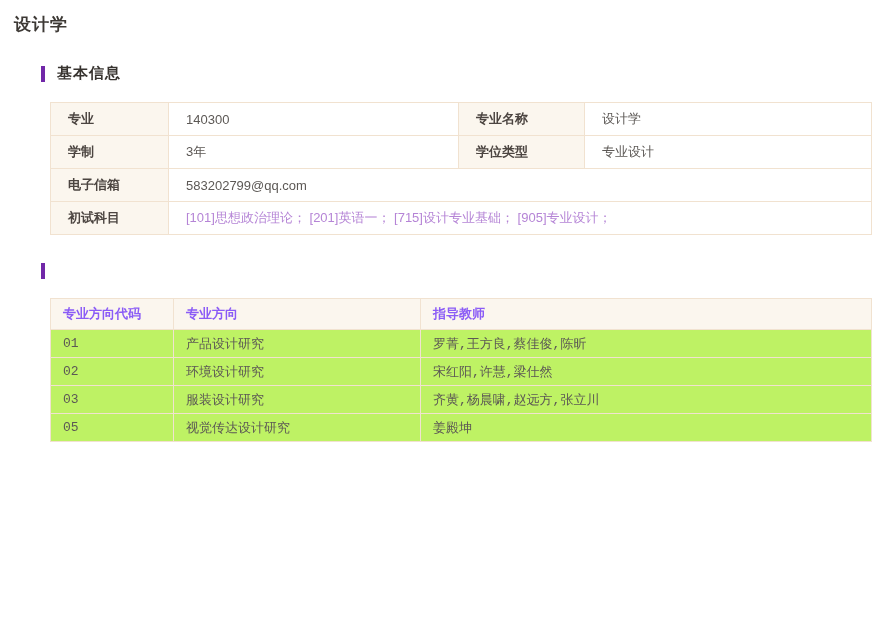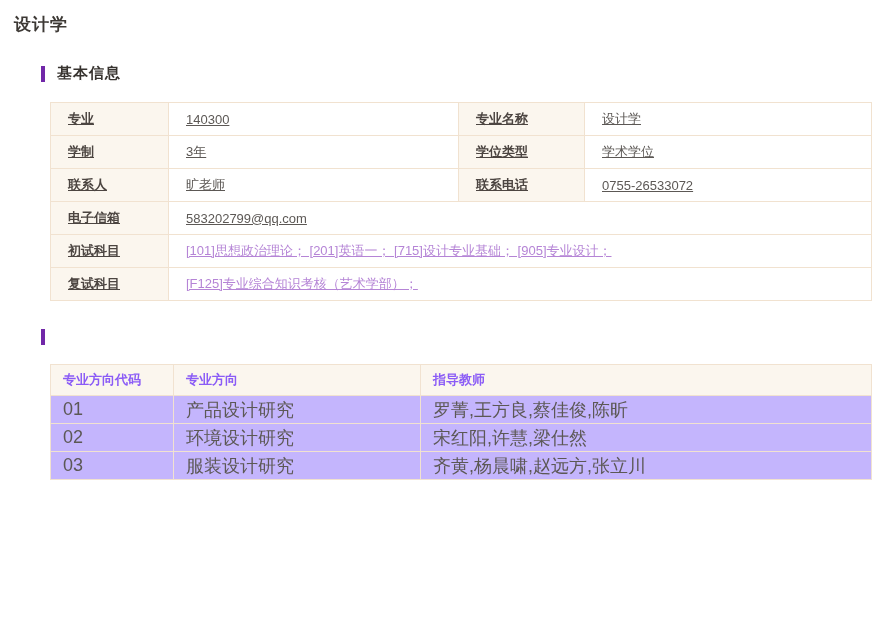--- a/index.html
+++ b/index.html
@@ -34,37 +34,37 @@
     margin-right: 12px;
   }
   table {
     border-collapse: collapse;
     table-layout: fixed;
     width: 821px;
     margin-left: 9px; 
   }
   td, th { border: 1px solid #f1e2d0; overflow: hidden; white-space: nowrap; }
   
-  .t1 td { height: 33px; font-size: 13px; padding: 0 8px 0 17px; vertical-align: middle; text-decoration: underline; }
+  .t1 td { height: 33px; font-size: 13px; padding: 0 8px 0 17px; vertical-align: middle; }
   .t1 td.lbl {
     background: #fbf6ee;
     font-weight: bold;
     color: #4c4541;
   }
   .t1 td.val { color: #5c5855; background: #ffffff; }
   .t1 td.val.hl { color: #b584d6; }
   
   .t2 th {
     height: 31px; font-size: 13px; text-align: left;
     padding: 0 8px 0 12px; background: #fbf6ee;
     font-weight: bold; color: #8b5cf6; vertical-align: middle;
   }
   .t2 td {
-    height: 28px; font-size: 18px; color: #5c5855;
-    padding: 0 8px 0 12px; background: #c4b5fd; vertical-align: middle;
+    height: 28px; font-size: 13px; color: #5c5855;
+    padding: 0 8px 0 12px; background: #bef264; vertical-align: middle; font-family: Liberation Mono, monospace;
   }
 </style>
 </head>
 <body>
 
 <div class="page">
 
   <h1 class="page-title">设计学</h1>
 
   <div class="section">
@@ -83,39 +83,29 @@
           <tr>
         <td class="lbl">专业</td>
         <td class="val">140300</td>
         <td class="lbl">专业名称</td>
         <td class="val">设计学</td>
       </tr>
       <tr>
         <td class="lbl">学制</td>
         <td class="val">3年</td>
         <td class="lbl">学位类型</td>
-        <td class="val">学术学位</td>
-      </tr>
-      <tr>
-        <td class="lbl">联系人</td>
-        <td class="val">旷老师</td>
-        <td class="lbl">联系电话</td>
-        <td class="val">0755-26533072</td>
+        <td class="val">专业设计</td>
       </tr>
       <tr>
         <td class="lbl">电子信箱</td>
         <td class="val" colspan="3">583202799@qq.com</td>
       </tr>
       <tr>
         <td class="lbl">初试科目</td>
         <td class="val hl" colspan="3">[101]思想政治理论； [201]英语一； [715]设计专业基础； [905]专业设计；</td>
-      </tr>
-      <tr>
-        <td class="lbl">复试科目</td>
-        <td class="val hl" colspan="3">[F125]专业综合知识考核（艺术学部）；</td>
       </tr>
     </tbody>
       </table>
   </div>
 
   <div class="section">
     <div class="sec-title">
       <span class="accent-bar"></span>
     </div>
     <table class="t2">
@@ -138,17 +128,22 @@
       <tr>
         <td>02</td>
         <td>环境设计研究</td>
         <td>宋红阳,许慧,梁仕然</td>
       </tr>
       <tr>
         <td>03</td>
         <td>服装设计研究</td>
         <td>齐黄,杨晨啸,赵远方,张立川</td>
       </tr>
+      <tr>
+        <td>05</td>
+        <td>视觉传达设计研究</td>
+        <td>姜殿坤</td>
+      </tr>
     </tbody>
       </table>
   </div>
 
 </div>
 
 </body></html>

